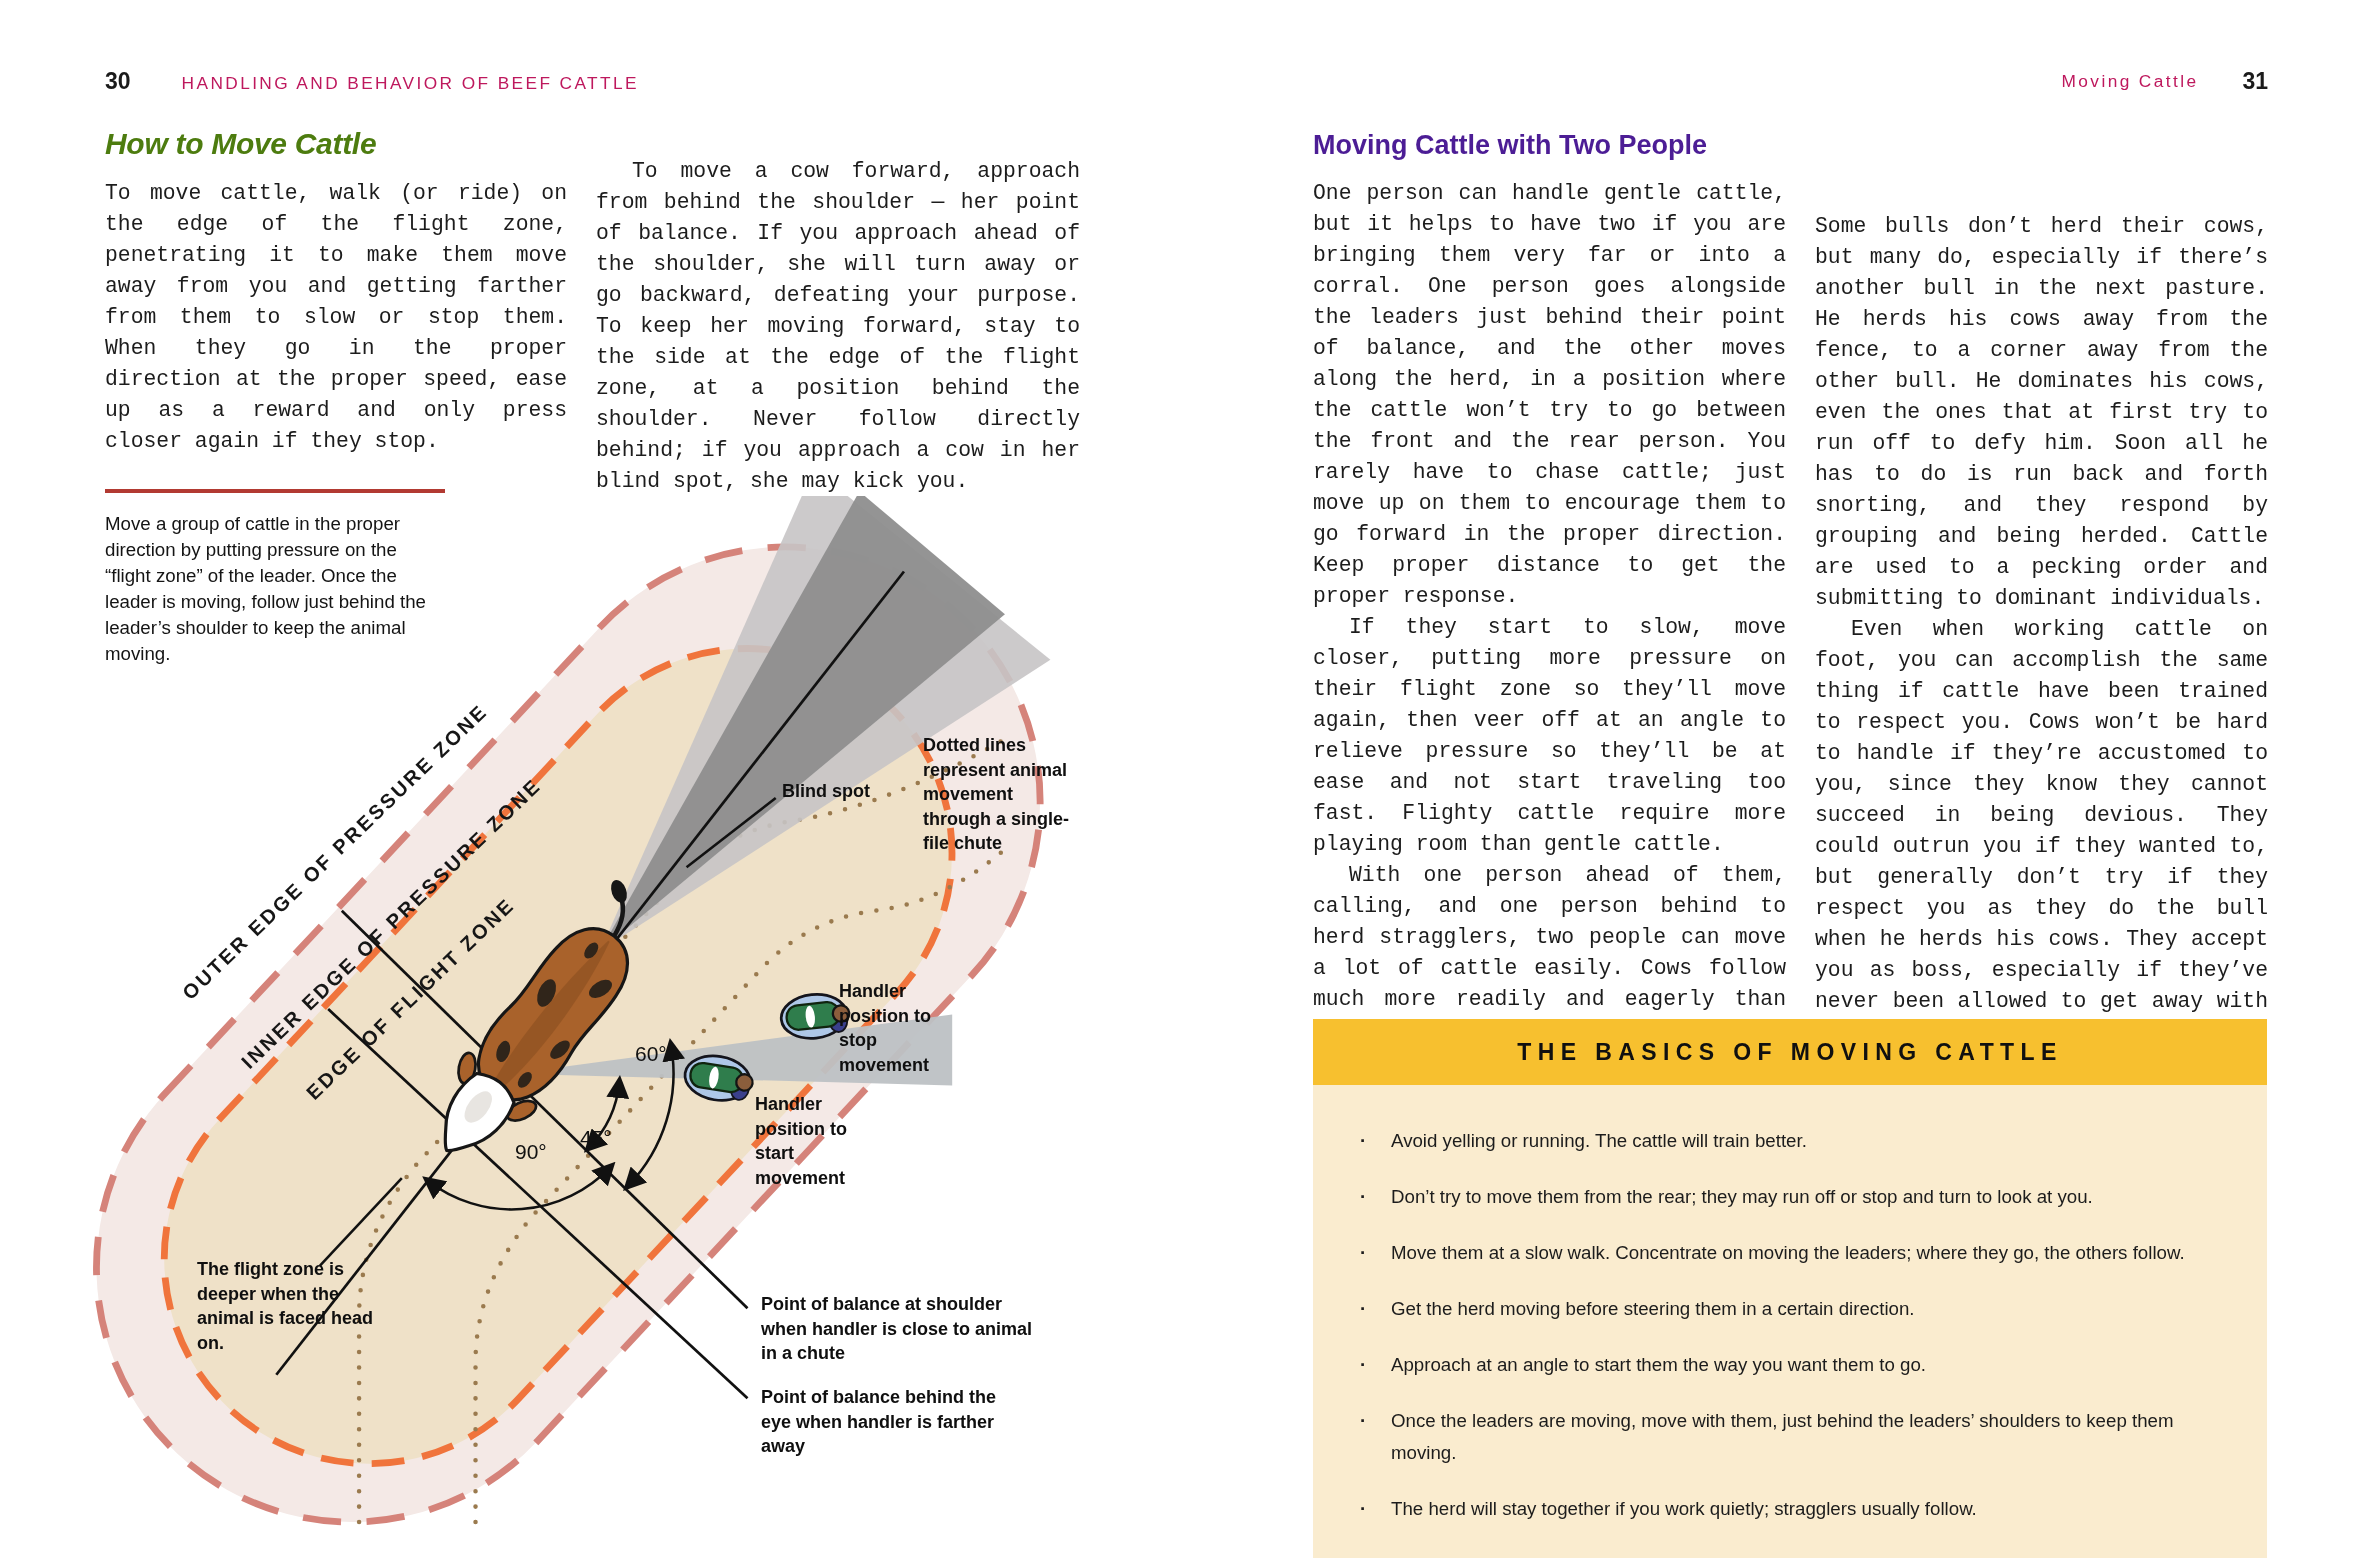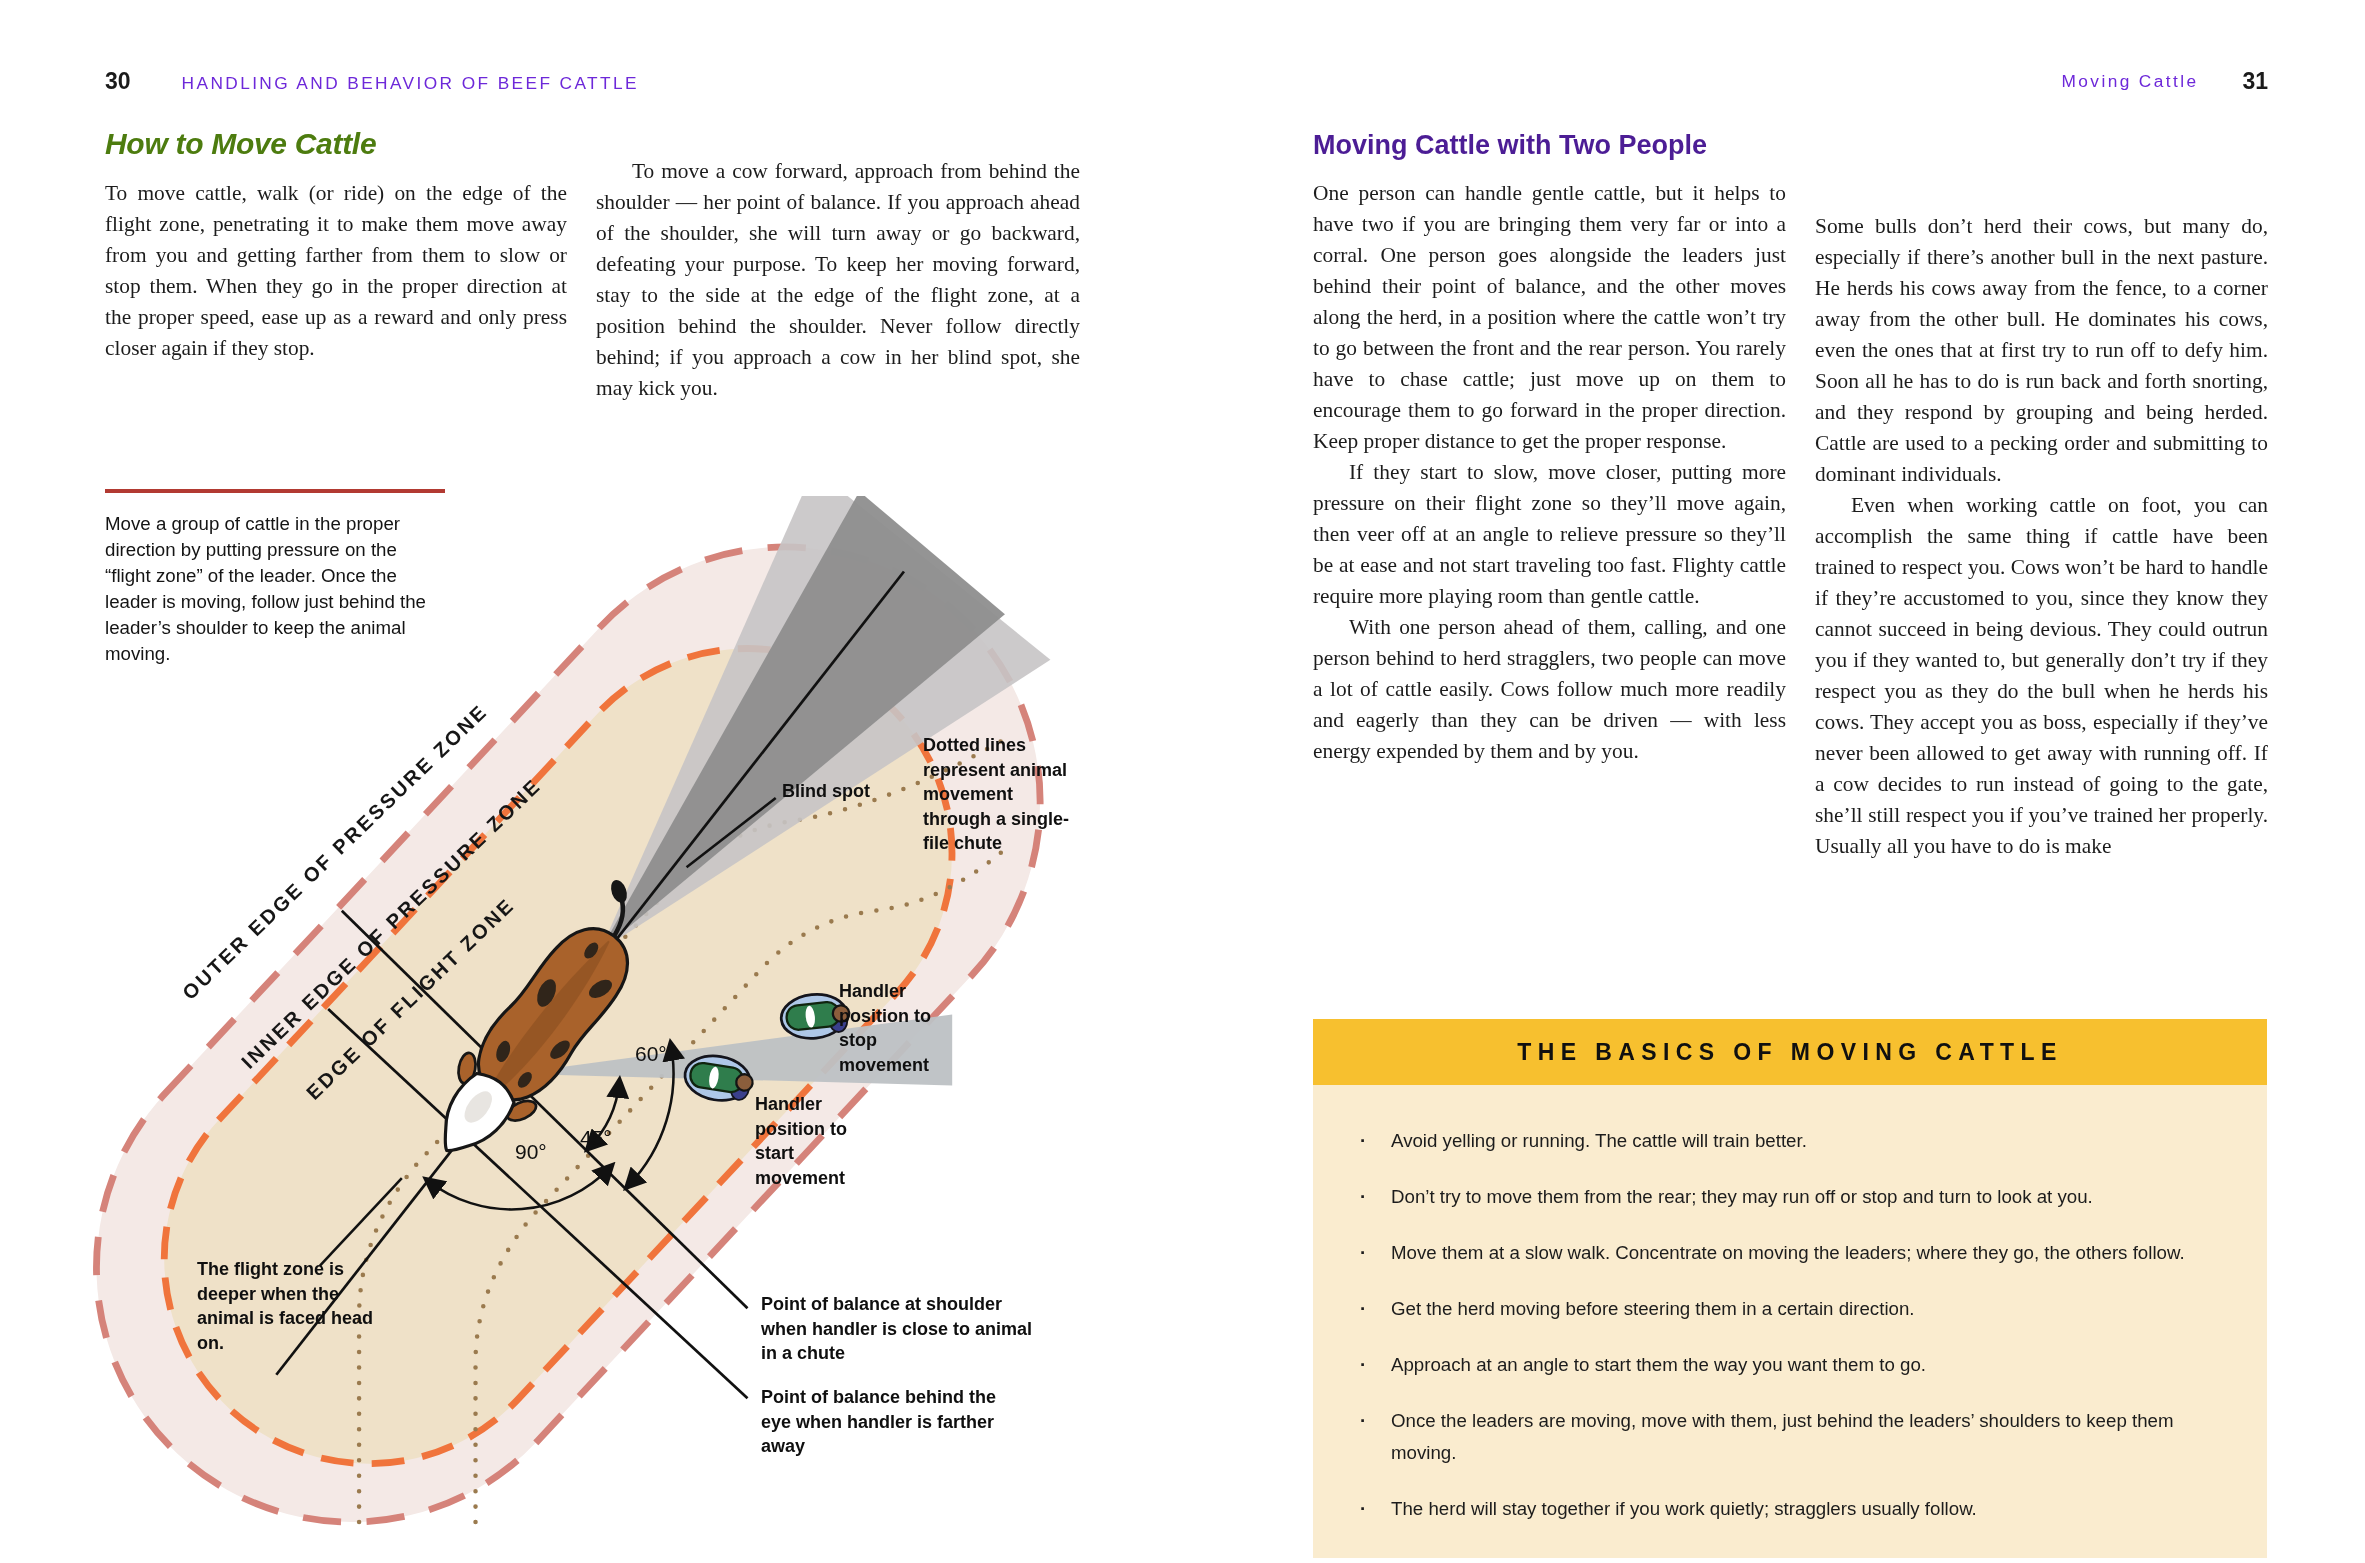--- a/index.html
+++ b/index.html
@@ -1,21 +1,21 @@
 <!DOCTYPE html>
 <html style="font-size:14.6px"><head>
 <meta charset="utf-8">
 <style>
   html,body{margin:0;padding:0;background:#ffffff;}
   #spread{position:relative;width:2366px;height:1563px;background:#fff;overflow:hidden;
           font-family:"Liberation Sans",sans-serif;color:#1b1b1b;}
-  .rh{font:500 17.3px/24px "Liberation Sans",sans-serif;letter-spacing:2.4px;color:#6d28d9;padding-left:24px;}
+  .rh{font:500 17.3px/24px "Liberation Sans",sans-serif;letter-spacing:2.4px;color:#be185d;padding-left:24px;}
   .pageno{font:bold 23px/24px "Liberation Sans",sans-serif;letter-spacing:0;}
   .serifcol{position:absolute;font:21.4px/31px "Liberation Serif",serif;text-align:justify;color:#1c1c1c;}
-  .serifcol p{margin:0;}
+  .serifcol p{margin:0;font-family:Liberation Mono, monospace;}
   .serifcol p.ind{text-indent:36px;}
   .h-a{position:absolute;font:italic bold 30px/35px "Liberation Sans",sans-serif;color:#4d7c0f;letter-spacing:-0.3px;}
   .h-b{position:absolute;font:bold 27px/33px "Liberation Sans",sans-serif;color:#4c1d95;}
   .h-a2{position:absolute;font:italic bold 28px/36px "Liberation Sans",sans-serif;color:#111;}
   .rule{position:absolute;background:#B23A32;}
   .caption{position:absolute;font:18.7px/26px "Liberation Sans",sans-serif;color:#141414;}
   .dlab{position:absolute;font:bold 18px/24.6px "Liberation Sans",sans-serif;color:#0f0f0f;z-index:3;}
   .angle{position:absolute;font:500 21px/22px "Liberation Sans",sans-serif;color:#111;z-index:3;}
   .zlab{position:absolute;font:600 20px/22px "Liberation Sans",sans-serif;letter-spacing:2.7px;color:#161616;
         white-space:nowrap;transform:rotate(-44deg);transform-origin:left top;z-index:3;}

